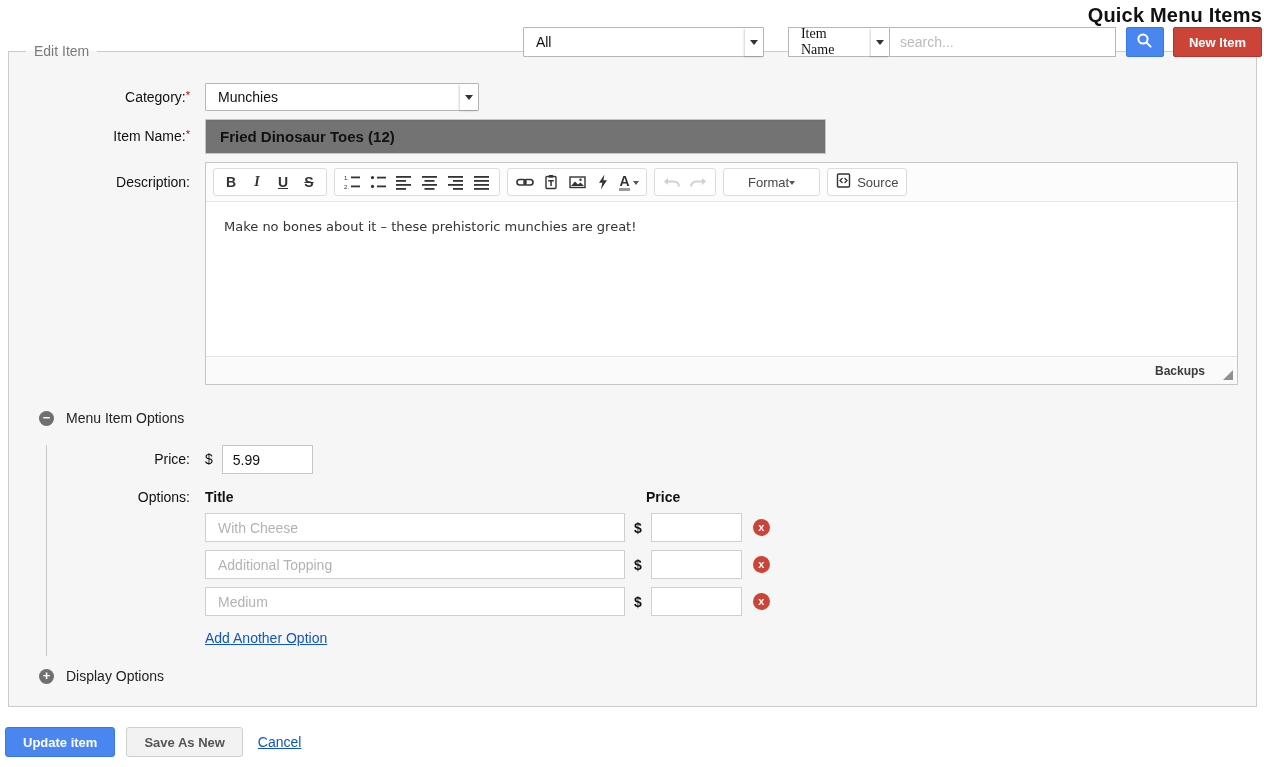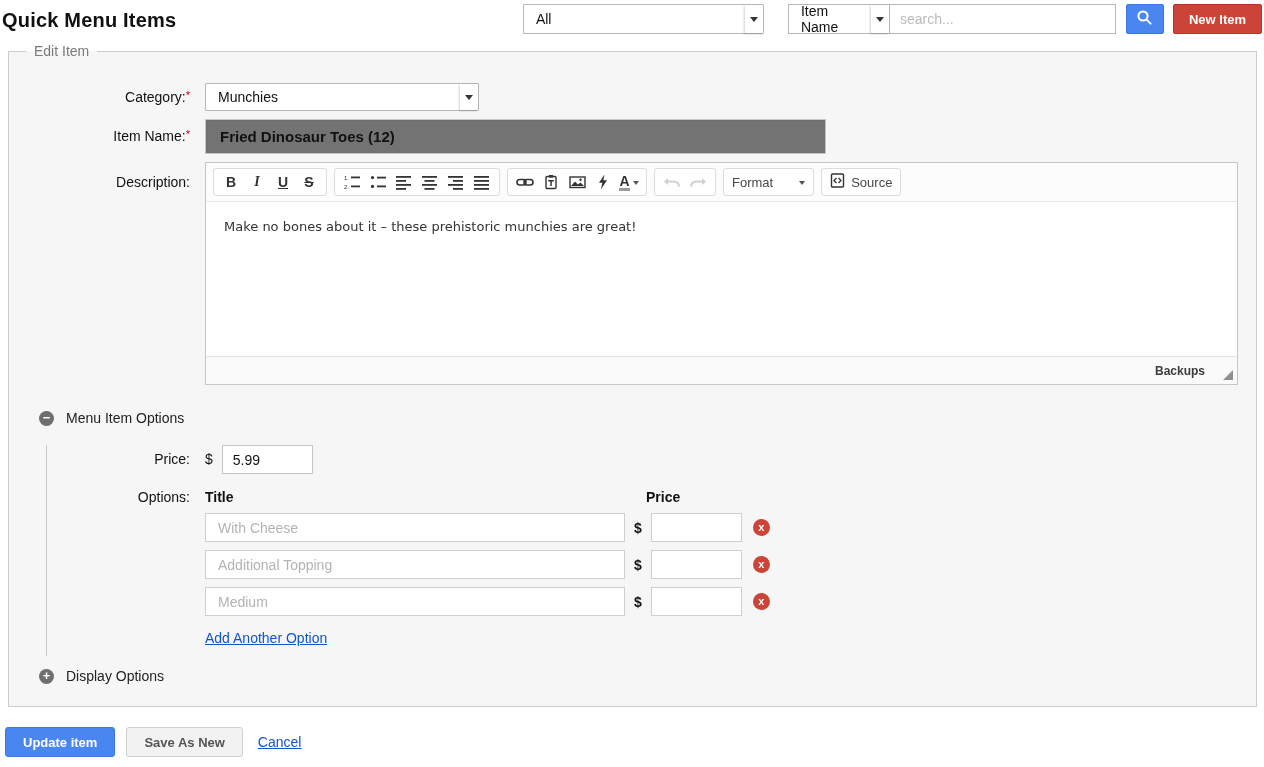--- a/index.html
+++ b/index.html
@@ -2,33 +2,33 @@
 <html><head>
 <meta charset="utf-8">
 <style>
   * { box-sizing: border-box; margin: 0; padding: 0; }
   html,body { background:#fff; width:1264px; }
   body { font-family:"Liberation Sans", sans-serif; color:#222; font-size:14px; }
 
   .page { width:1264px; height:767px; position:relative; overflow:hidden; }
 
   
-  .topbar { display:flex; align-items:center; padding:2px 2px 0 2px; height:36px; }
+  .topbar { display:flex; align-items:flex-end; padding:2px 2px 0 2px; height:36px;flex-direction:column; }
   .page-title { font-size:20px; font-weight:bold; color:#111; padding-top:2px; letter-spacing:0.2px; }
   .topbar-spacer { flex:1; }
   .top-controls { display:flex; align-items:flex-start; }
   .fake-select { position:relative; background:#fff; border:1px solid #b7b7b7; height:30px;
                  display:flex; align-items:center; padding:0 26px 0 12px; font-size:14px; color:#111;
                  cursor:pointer; border-radius:1px; }
   .fake-select .caret-box { position:absolute; right:0; top:0; width:18px; height:100%;
                  display:flex; align-items:center; justify-content:center;
                  box-shadow:-1px 1px 2px rgba(0,0,0,0.18); }
   .tri-down { width:0; height:0; border:4px solid transparent; border-top:5px solid #333; margin-top:4px; }
   .sel-all { width:241px; margin-right:24px; }
-  .sel-field { width:101px; border-right:none; }
+  .sel-field { width:101px; border-right:none;font-family:Liberation Serif, serif; }
   .search-input { width:227px; height:30px; border:1px solid #b7b7b7; padding:8px 10px; font-size:14px;
                   color:#333; background:#fff; outline:none; }
   .search-input::placeholder { color:#bbb; }
   .search-btn { width:38px; height:30px; margin-left:10px; border:1px solid #3b78e7; border-radius:2px;
                 background:#4a86f0; display:flex; align-items:center; justify-content:center; cursor:pointer; }
   .new-item-btn { height:30px; margin-left:9px; border:1px solid #b0352b; border-radius:2px; background:#cb4437;
                   color:#fff; font-weight:bold; font-size:13px; padding:0 15px; cursor:pointer;
                   font-family:"Liberation Sans", sans-serif; }
 
   
@@ -61,21 +61,21 @@
             cursor:pointer; border-radius:2px; color:#333; }
   .glyph-b { font-weight:bold; }
   .glyph-i { font-style:italic; font-weight:bold; font-family:"Liberation Serif", serif; }
   .glyph-u { text-decoration:underline; font-weight:bold; }
   .glyph-s { text-decoration:line-through; font-weight:bold; }
   .tb-btn svg { display:block; }
   .tb-disabled { opacity:0.45; }
   .color-btn { display:flex; align-items:center; gap:3px; }
   .color-a { font-weight:bold; font-size:14px; border-bottom:3px solid #9a9a9a; line-height:14px; }
   .mini-caret { width:0; height:0; border:3px solid transparent; border-top:4px solid #555; margin-top:4px; }
-  .format-btn { display:flex; align-items:center; gap:26px; padding:0 8px; font-size:13px; color:#474747; cursor:pointer; }
+  .format-btn { display:flex; align-items:center; padding:0 24px; font-size:13px; color:#474747; cursor:pointer; }
   .source-btn { display:flex; align-items:center; gap:6px; padding:0 8px; font-size:13px; color:#474747; cursor:pointer; }
   .editor-content { height:154px; padding:17px 18px; font-family:"DejaVu Sans", sans-serif;
                     font-size:13px; color:#333; outline:none; }
   .editor-footer { background:#fafafa; border-top:1px solid #e3e3e3; height:28px; position:relative;
                    display:flex; align-items:center; justify-content:flex-end; padding-right:32px; }
   .backups-btn { font-size:12px; font-weight:bold; color:#3c3c3c; cursor:pointer; }
   .resize-grip { position:absolute; right:4px; bottom:4px; width:0; height:0;
                  border-left:10px solid transparent; border-bottom:10px solid #909090; cursor:se-resize; }
 
   

